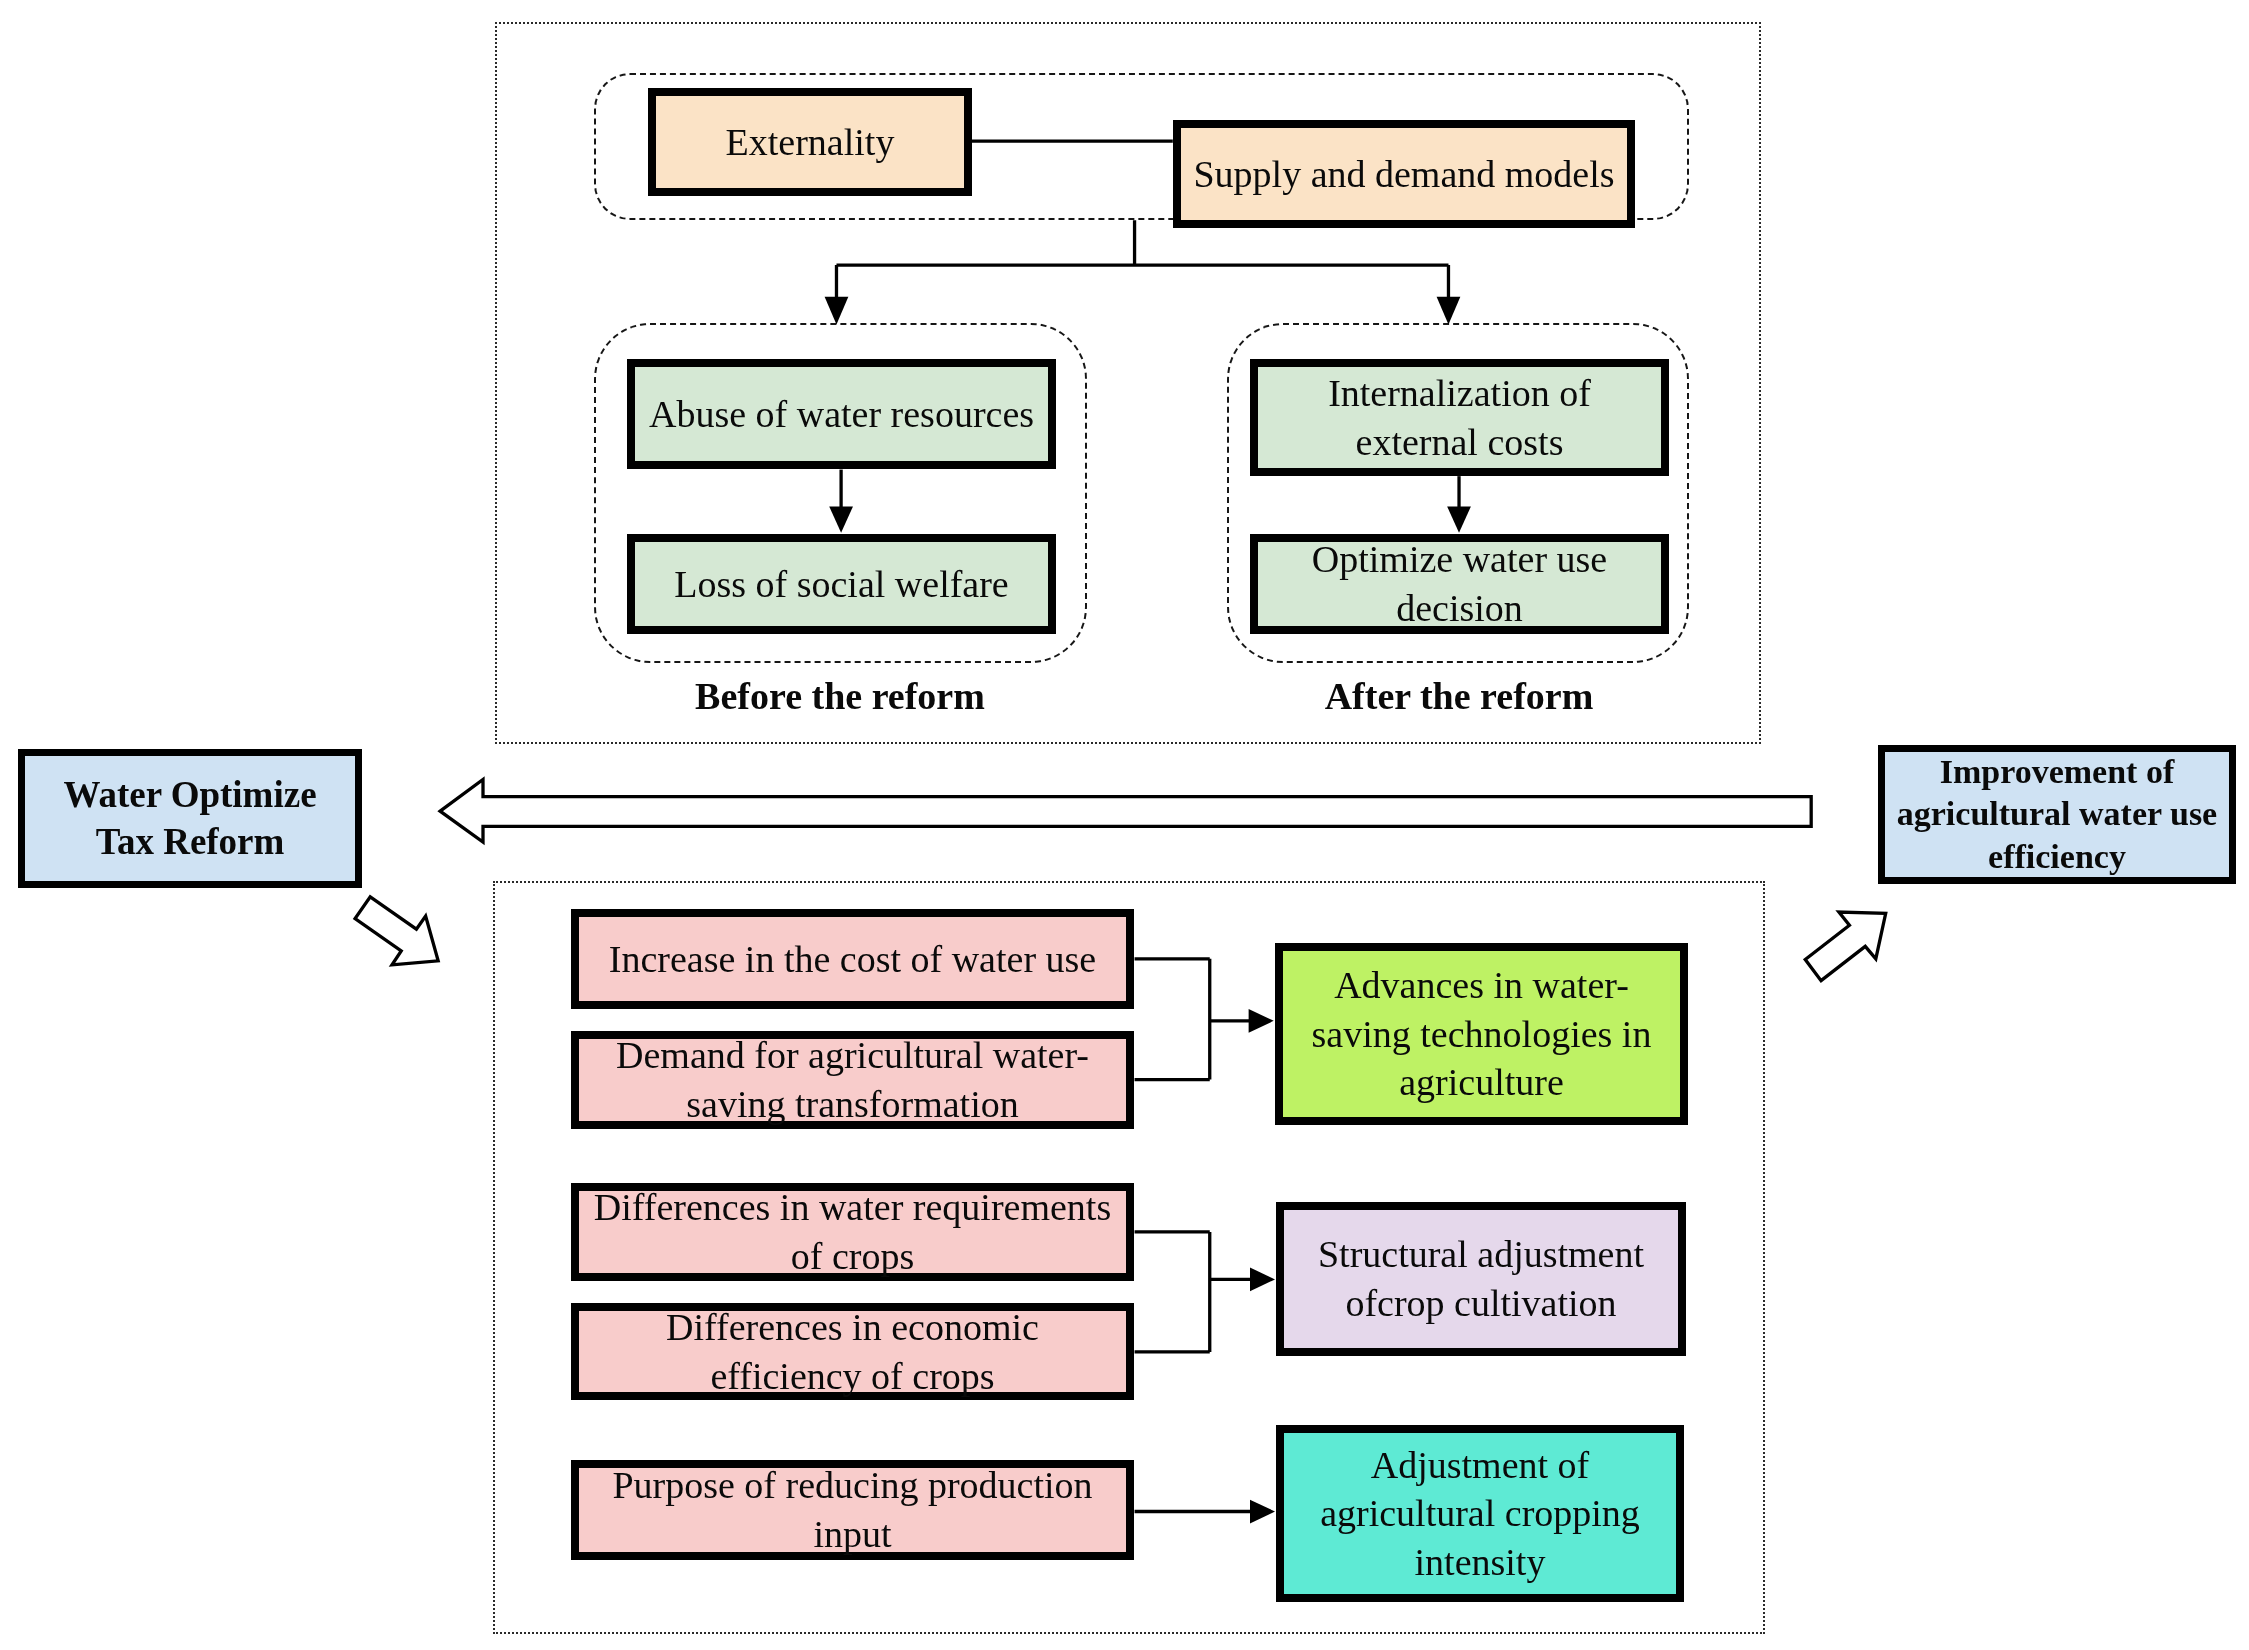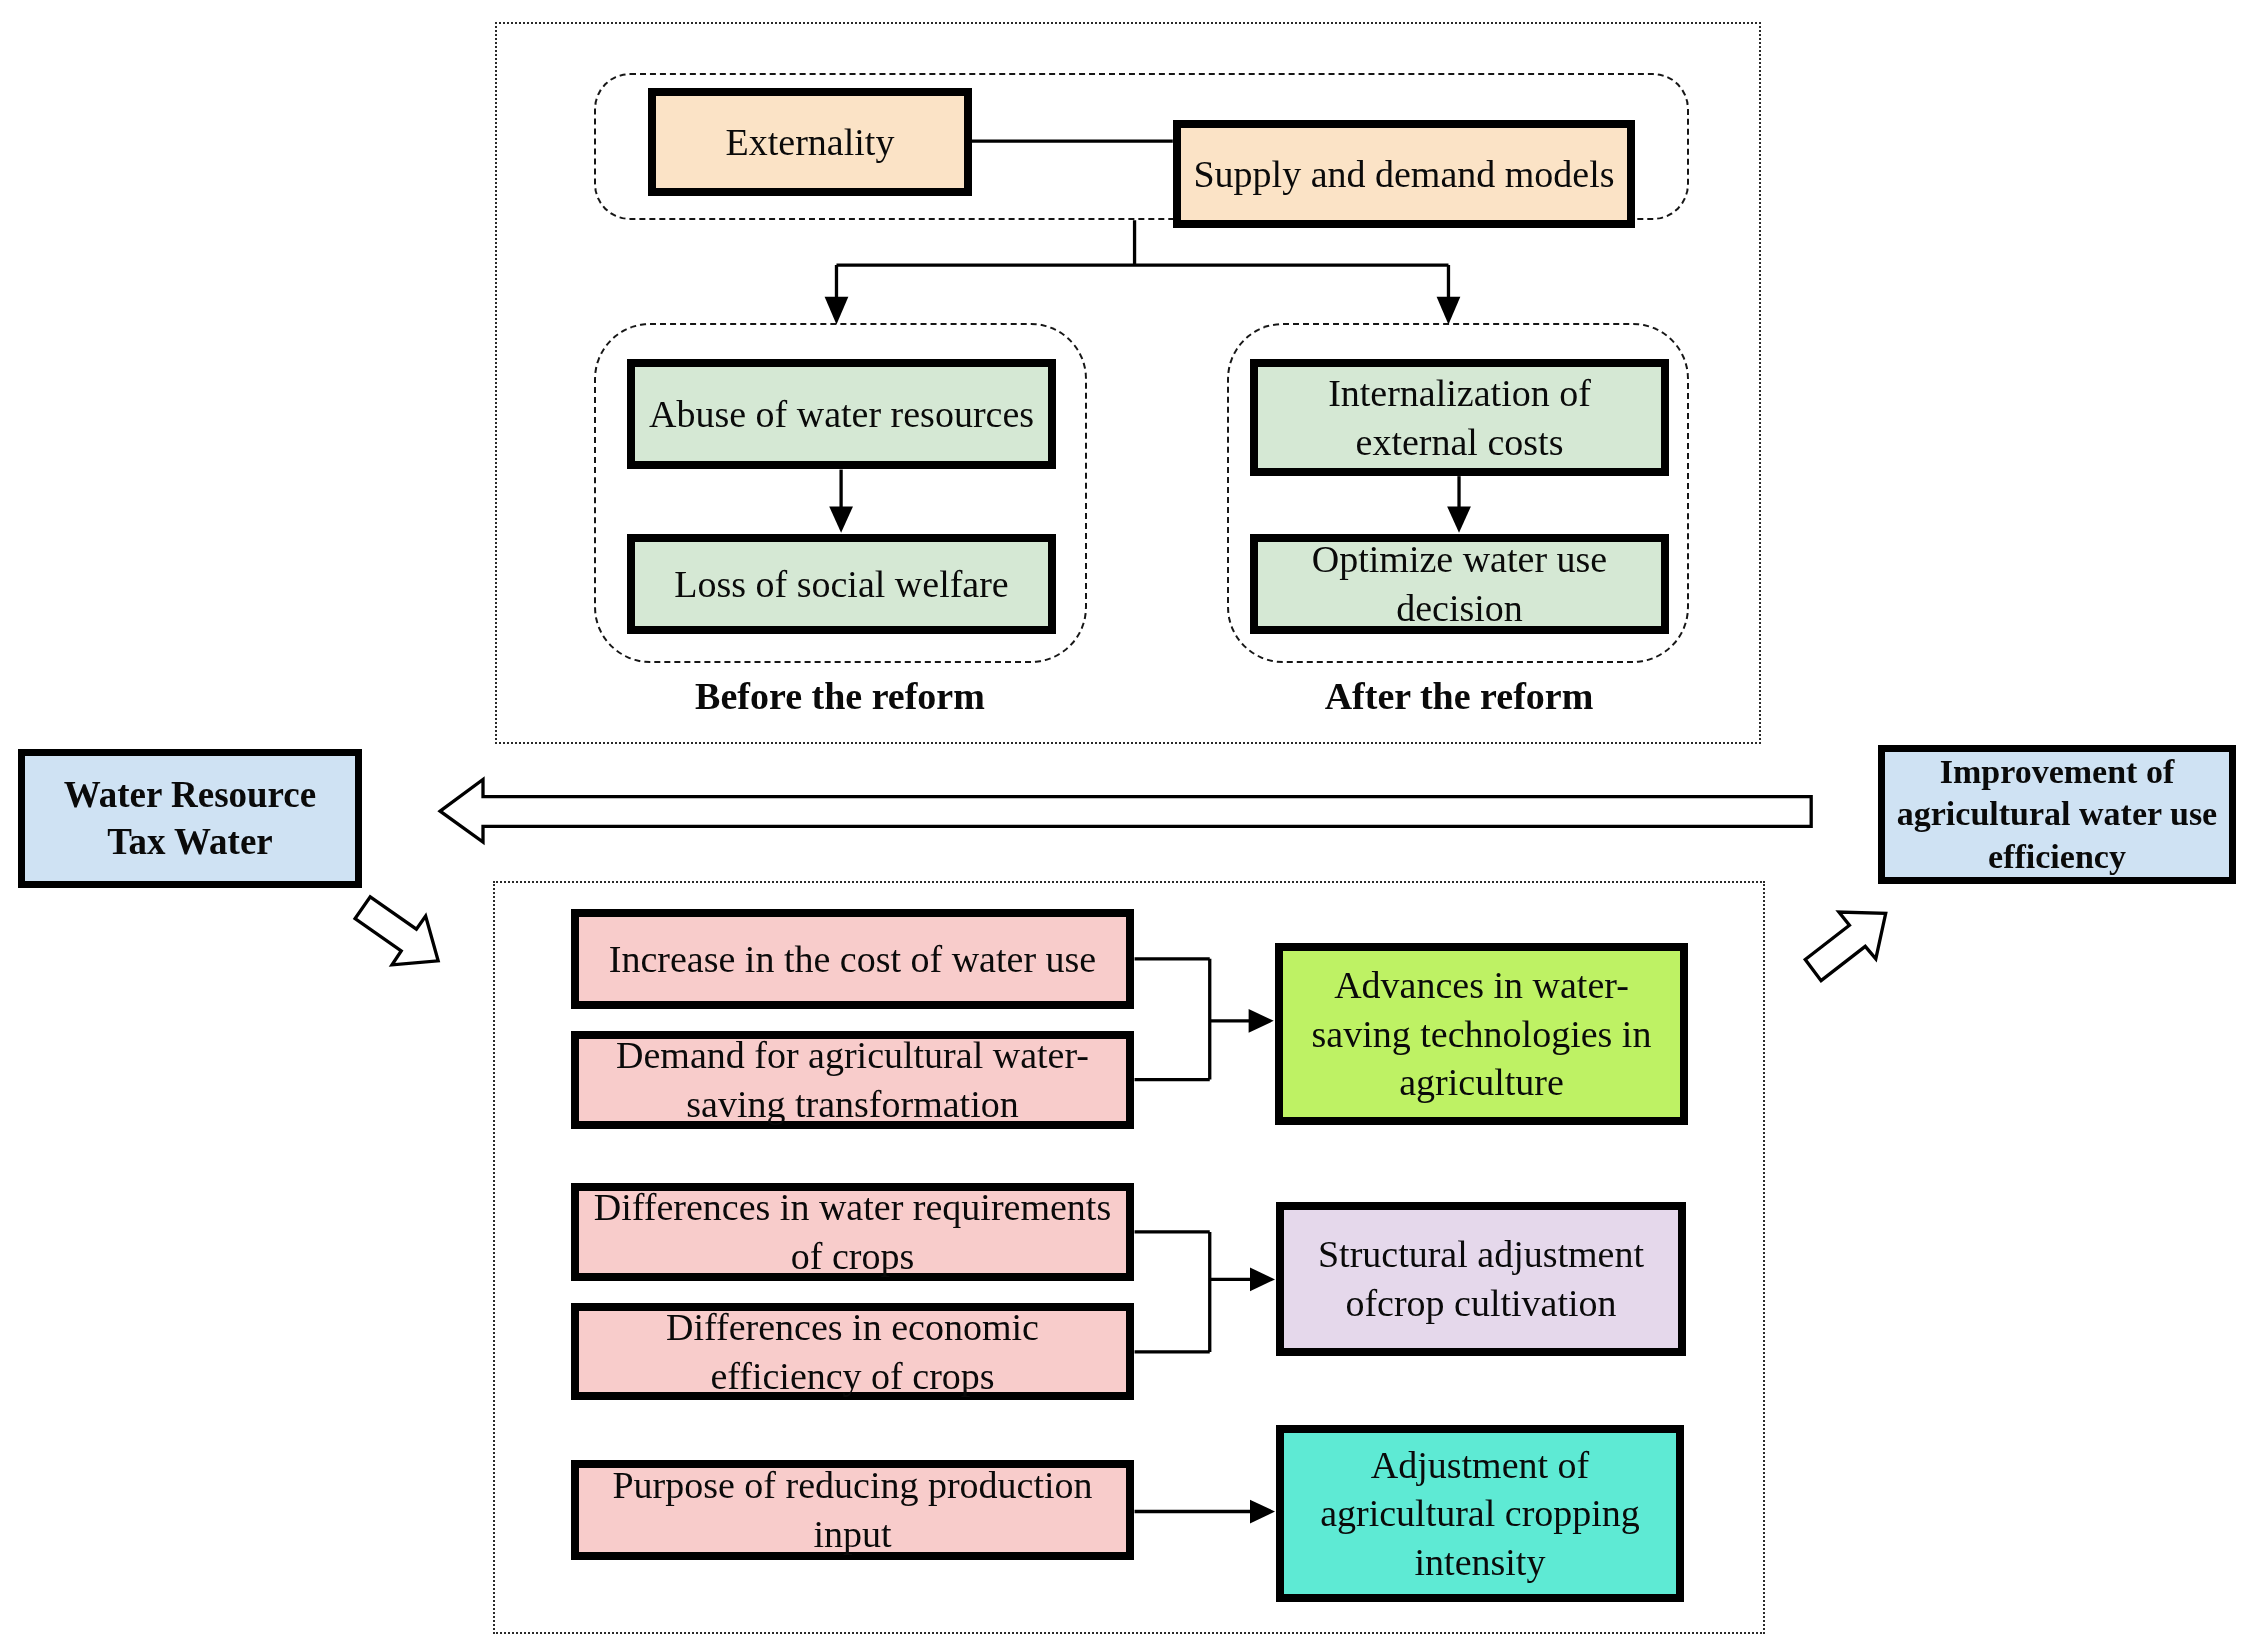--- a/index.html
+++ b/index.html
@@ -48,21 +48,21 @@
 
 <div class="abs node" style="left: 1250px; top: 534px; width: 419px; height: 100px; background-color: rgb(213, 232, 212);">
   <span>Optimize water use decision</span>
 </div>
 
 <div class="abs seclabel" style="left:609px;top:676px;width:462px;height:49px;">Before the reform</div>
 
 <div class="abs seclabel" style="left:1228px;top:676px;width:462px;height:49px;">After the reform</div>
 
 <div class="abs bluebox" style="left: 18px; top: 749px; width: 344px; height: 139px; background-color: rgb(207, 226, 243);">
-  <span>Water Resource Tax Water</span>
+  <span>Water Optimize Tax Reform</span>
 </div>
 
 <div class="abs bluebox" style="left: 1878px; top: 745px; width: 358px; height: 139px; font-size: 34px; background-color: rgb(207, 226, 243);">
   <span>Improvement of agricultural water use efficiency</span>
 </div>
 
 <div class="abs panel" style="left:493px;top:881px;width:1272px;height:753px;"></div>
 
 <div class="abs node" style="left: 571px; top: 909px; width: 563px; height: 100px; background-color: rgb(248, 204, 203);">
   <span>Increase in the cost of water use</span>

